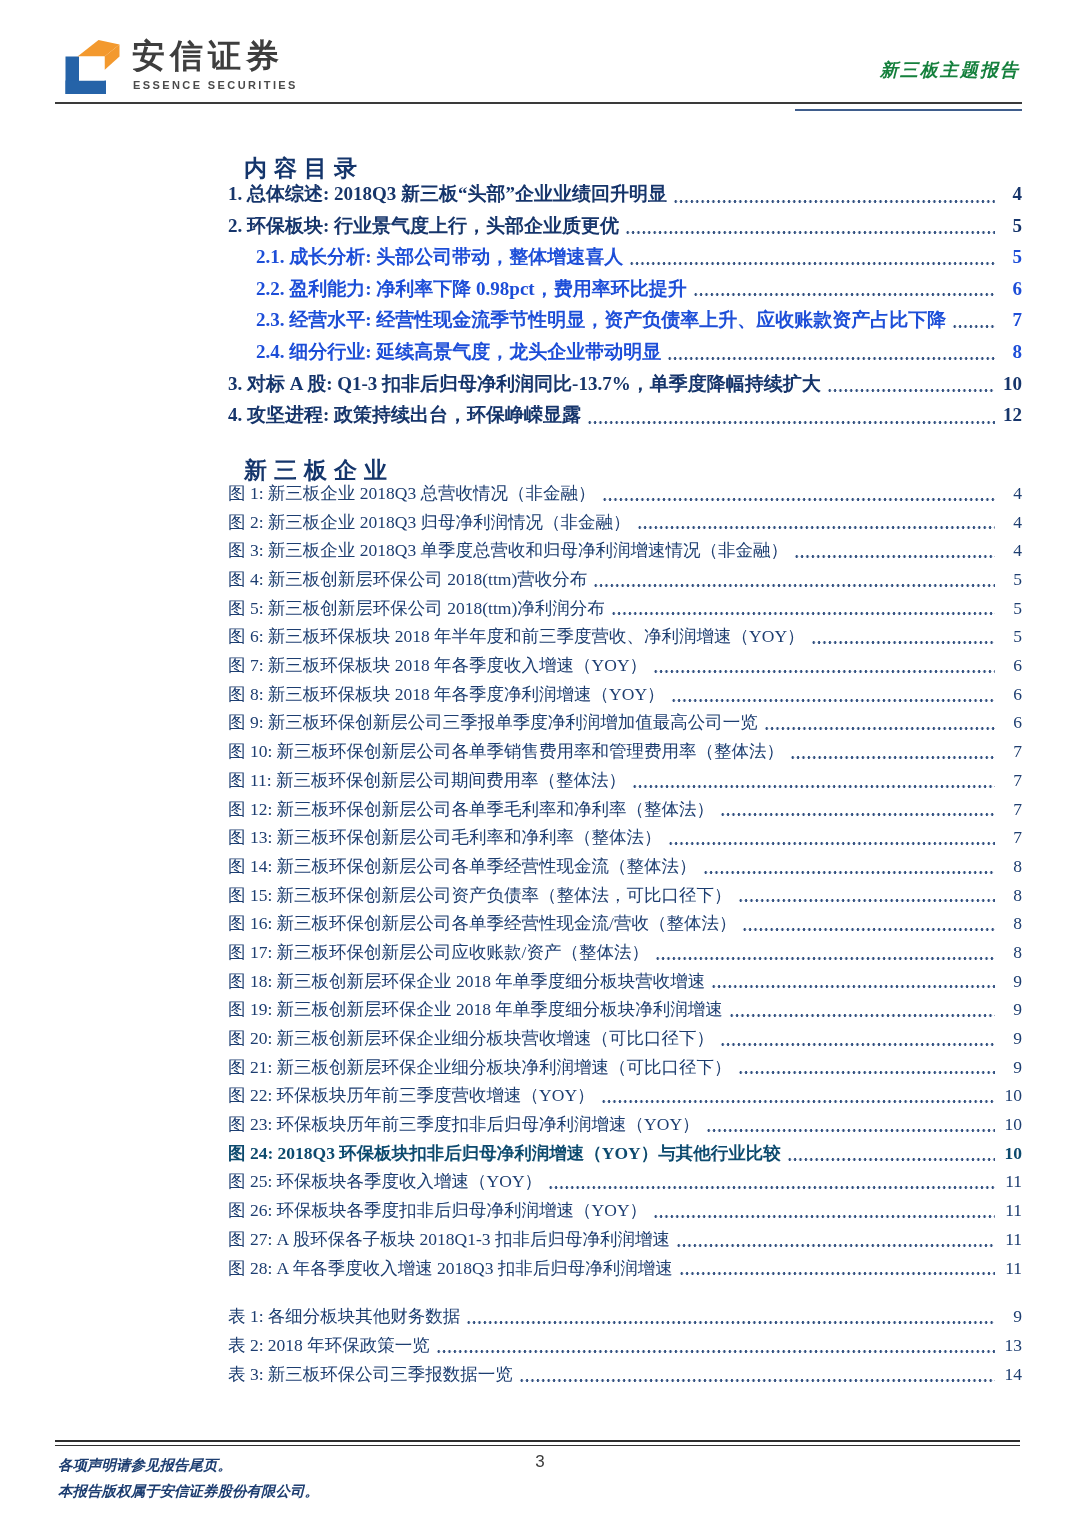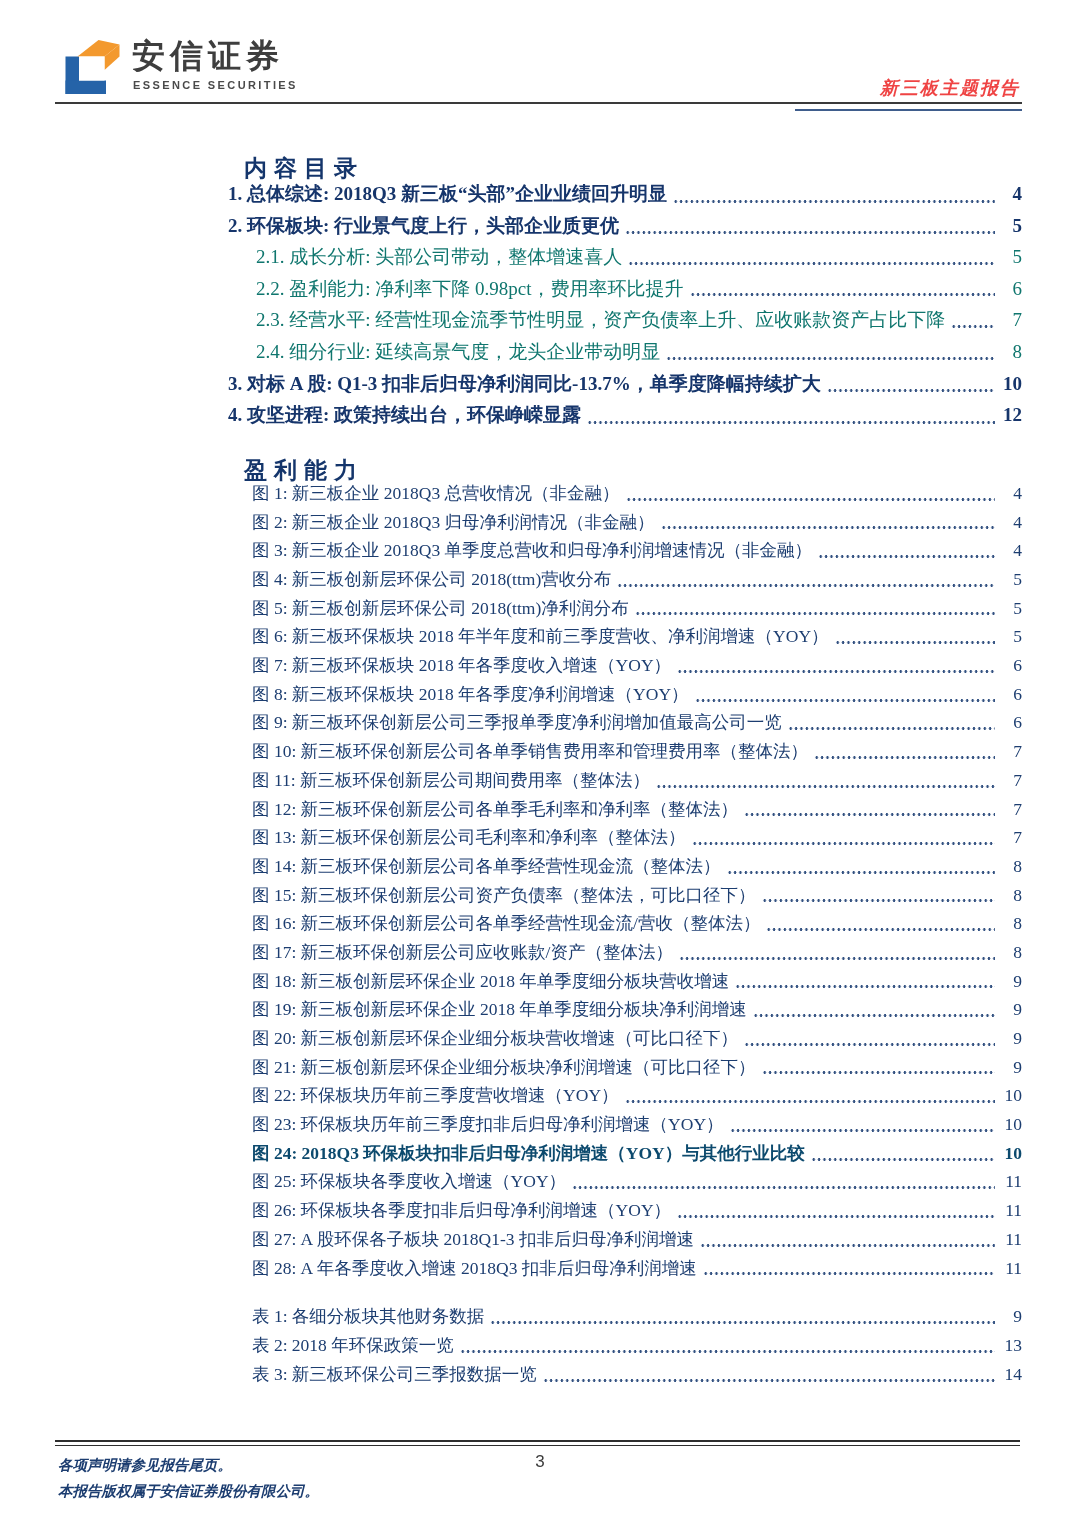--- a/index.html
+++ b/index.html
@@ -5,21 +5,21 @@
   html,body{margin:0;padding:0;background:#ffffff;}
   body{width:1080px;height:1527px;font-family:"Liberation Serif",serif;}
   .page{position:relative;width:1080px;height:1527px;background:#fff;overflow:hidden;border-radius:20px;}
 
   
   .logo{position:absolute;left:58px;top:34px;width:66px;height:66px;}
   .brand-cn{position:absolute;left:132px;top:38px;font-size:33px;line-height:36px;color:#3e3e3e;
             font-weight:600;letter-spacing:5px;font-family:"Liberation Sans",sans-serif;}
   .brand-en{position:absolute;left:133px;top:79px;font-size:11px;color:#4a4a4a;letter-spacing:2.4px;
             font-weight:700;font-family:"Liberation Sans",sans-serif;}
-  .report-type{position:absolute;right:60px;top:76px;font-size:18px;color:#ef4444;
+  .report-type{position:absolute;right:60px;top:58px;font-size:18px;color:#15803d;
                font-style:italic;font-weight:600;letter-spacing:2px;}
   .header-rule{position:absolute;left:55px;right:58px;top:102px;border-top:2px solid #3a3a3a;}
   .header-rule-short{position:absolute;right:58px;width:227px;top:109px;border-top:2px solid #3f5d8c;}
 
   
   .section-title{position:absolute;left:228px;margin:16px;font-size:23px;line-height:34px;
                  color:#14356b;font-weight:bold;letter-spacing:7px;}
   #contents-title{top:136px;}
   #figures-title{top:438px;}
 
@@ -30,24 +30,24 @@
   #tbl-list{top:1302px;}
 
   .row{display:flex;align-items:flex-end;color:#1c3d70;}
   .row .t{white-space:nowrap;}
   .row .dots{flex:1;min-width:10px;height:5px;align-self:flex-end;margin:0 3px 6px 6px;
              background-image:radial-gradient(circle,rgba(40,72,122,.95) 1.15px,transparent 1.5px);
              background-size:5.4px 5px;background-repeat:repeat-x;background-position:left bottom;}
   .row .pg{white-space:nowrap;min-width:24px;text-align:right;}
 
   .toc-row{height:31.6px;line-height:31.6px;font-size:19px;font-weight:bold;color:#16356b;}
-  .toc-row.sub{font-weight:normal;color:#0f766e;padding-left:28px;}
+  .toc-row.sub{font-weight:bold;color:#1d4ed8;padding-left:28px;}
   .toc-row.sub .dots{margin-bottom:7px;}
 
-  .fig-row{height:28.7px;line-height:28.7px;font-size:17.5px;margin-left:24px;}
+  .fig-row{height:28.7px;line-height:28.7px;font-size:17.5px;}
   .fig-row.bold{font-weight:bold;color:#0c4a6e;}
   #tbl-list .fig-row{height:29px;line-height:29px;}
 
   
   .footer-rule{position:absolute;left:55px;right:60px;top:1440px;height:3px;
                border-top:2px solid #2e2e2e;border-bottom:1px solid #2e2e2e;}
   .footer-left{position:absolute;left:58px;top:1452px;font-size:14.5px;color:#1c3d70;
                line-height:1.8;font-style:italic;font-weight:600;}
   .page-num{position:absolute;left:0;right:0;top:1452px;text-align:center;font-size:17px;
             color:#3c3c3c;font-family:"Liberation Sans",sans-serif;}
@@ -107,21 +107,21 @@
         <span class="dots"></span>
         <span class="pg">10</span>
       </div>
       <div class="row toc-row bold">
         <span class="t">4. 攻坚进程: 政策持续出台，环保峥嵘显露</span>
         <span class="dots"></span>
         <span class="pg">12</span>
       </div>
     </div>
 
-  <h2 class="section-title" id="figures-title">盈利能力</h2>
+  <h2 class="section-title" id="figures-title">新三板企业</h2>
   <div class="list" id="fig-list">
       <div class="row fig-row">
         <span class="t">图 1: 新三板企业 2018Q3 总营收情况（非金融）</span>
         <span class="dots"></span>
         <span class="pg">4</span>
       </div>
       <div class="row fig-row">
         <span class="t">图 2: 新三板企业 2018Q3 归母净利润情况（非金融）</span>
         <span class="dots"></span>
         <span class="pg">4</span>

